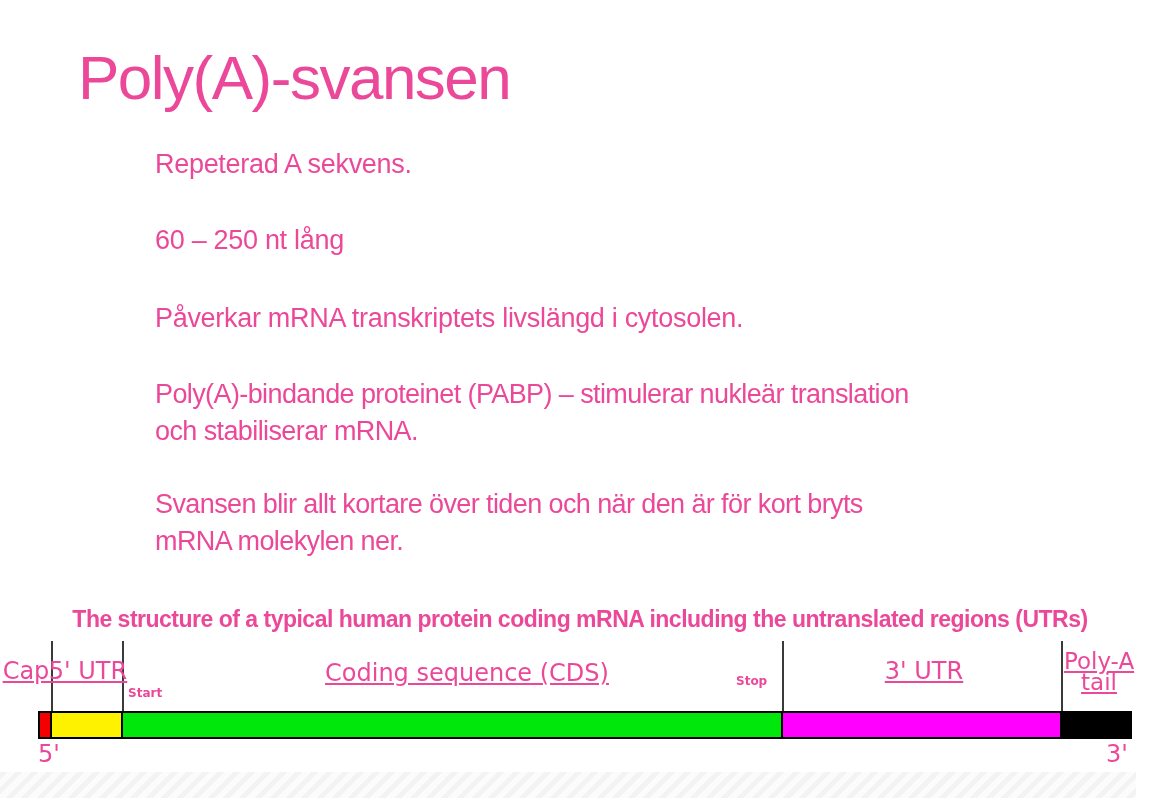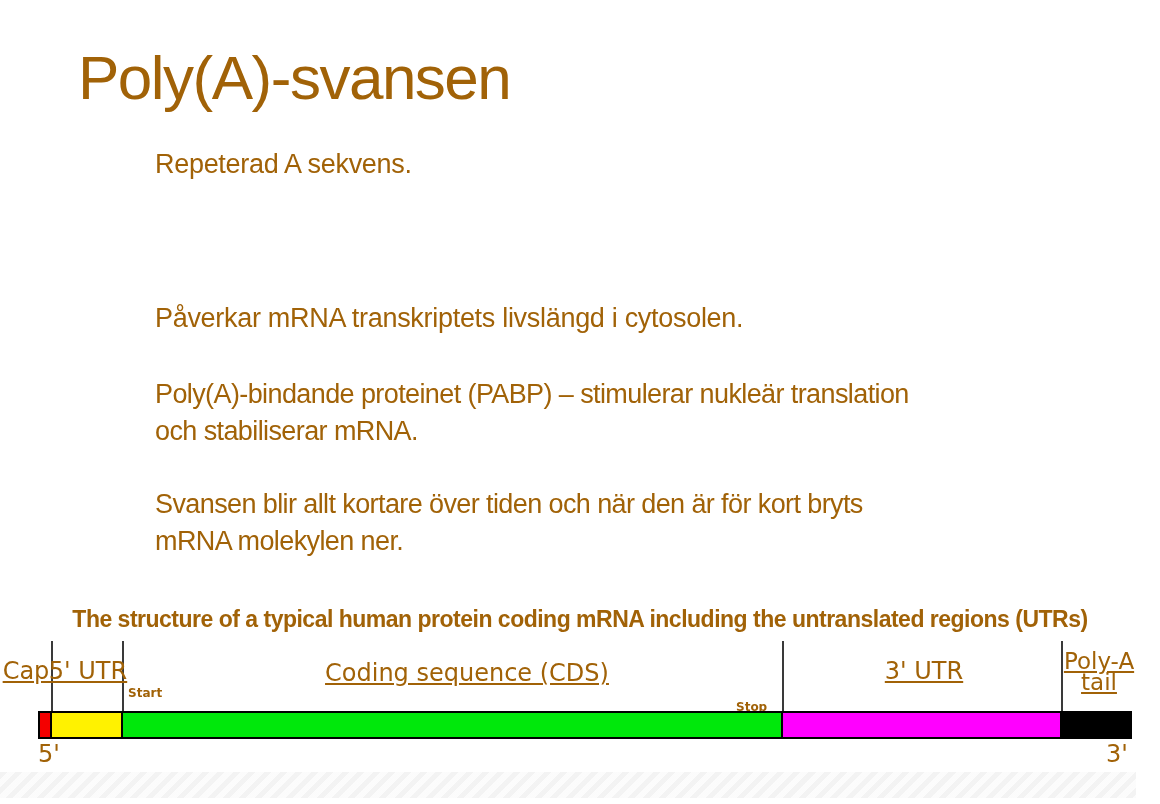--- a/index.html
+++ b/index.html
@@ -2,21 +2,21 @@
 <html><head>
 <meta charset="utf-8">
 <style>
   html,body{margin:0;padding:0;background:#ffffff;}
   .slide{
     position:relative;
     width:1136px;height:804px;
     background:#ffffff;
     overflow:hidden;
     font-family:"Liberation Sans", sans-serif;
-    color:#a16207;
+    color:#ec4899;
   }
   .title{
     position:absolute;left:78px;top:44px;
     font-size:62px;font-weight:400;letter-spacing:-1.5px;
     line-height:1.1;white-space:nowrap;
   }
   .bullet{
     position:absolute;left:155px;
     font-size:27px;line-height:37px;letter-spacing:-0.6px;
     white-space:nowrap;
@@ -44,41 +44,44 @@
 
   .dlabel{position:absolute;font-size:24px;line-height:1.05;white-space:nowrap;}
   .centered{transform:translateX(-50%);text-decoration:underline;}
   .lab-cap{left:26px;top:659px;}
   .lab-5utr{left:88px;top:659px;}
   .lab-cds{left:467px;top:661px;}
   .lab-3utr{left:924px;top:659px;}
   .lab-polya{left:1099px;top:651px;font-size:23px;line-height:21px;text-align:center;}
   .lab-startstop{position:absolute;font-size:12px;font-weight:700;white-space:nowrap;}
   .lab-start{left:128px;top:686px;}
-  .lab-stop{left:736px;top:700px;}
+  .lab-stop{left:736px;top:674px;}
   .lab-5p{position:absolute;left:38px;top:740px;font-size:24px;}
   .lab-3p{position:absolute;left:1106px;top:740px;font-size:24px;}
 
   .bottom-texture{
     position:absolute;left:0;top:772px;width:1160px;height:26px;
     background:repeating-linear-gradient(135deg,#f1f1f1 0 5px,#fbfbfb 5px 11px);
     opacity:.85;
   }
 </style>
 </head>
 <body>
 
 <div class="slide">
 
   <div class="title">Poly(A)-svansen</div>
 
   <div class="bullet bold b1">
     <div>Repeterad A sekvens.</div>
   </div>
 
+  <div class="bullet bold b2">
+    <div>60 – 250 nt lång</div>
+  </div>
 
   <div class="bullet bold b3">
     <div>Påverkar mRNA transkriptets livslängd i cytosolen.</div>
   </div>
 
   <div class="bullet b5">
     <div>Svansen blir allt kortare över tiden och när den är för kort bryts</div>
     <div>mRNA molekylen ner.</div>
   </div>
 

